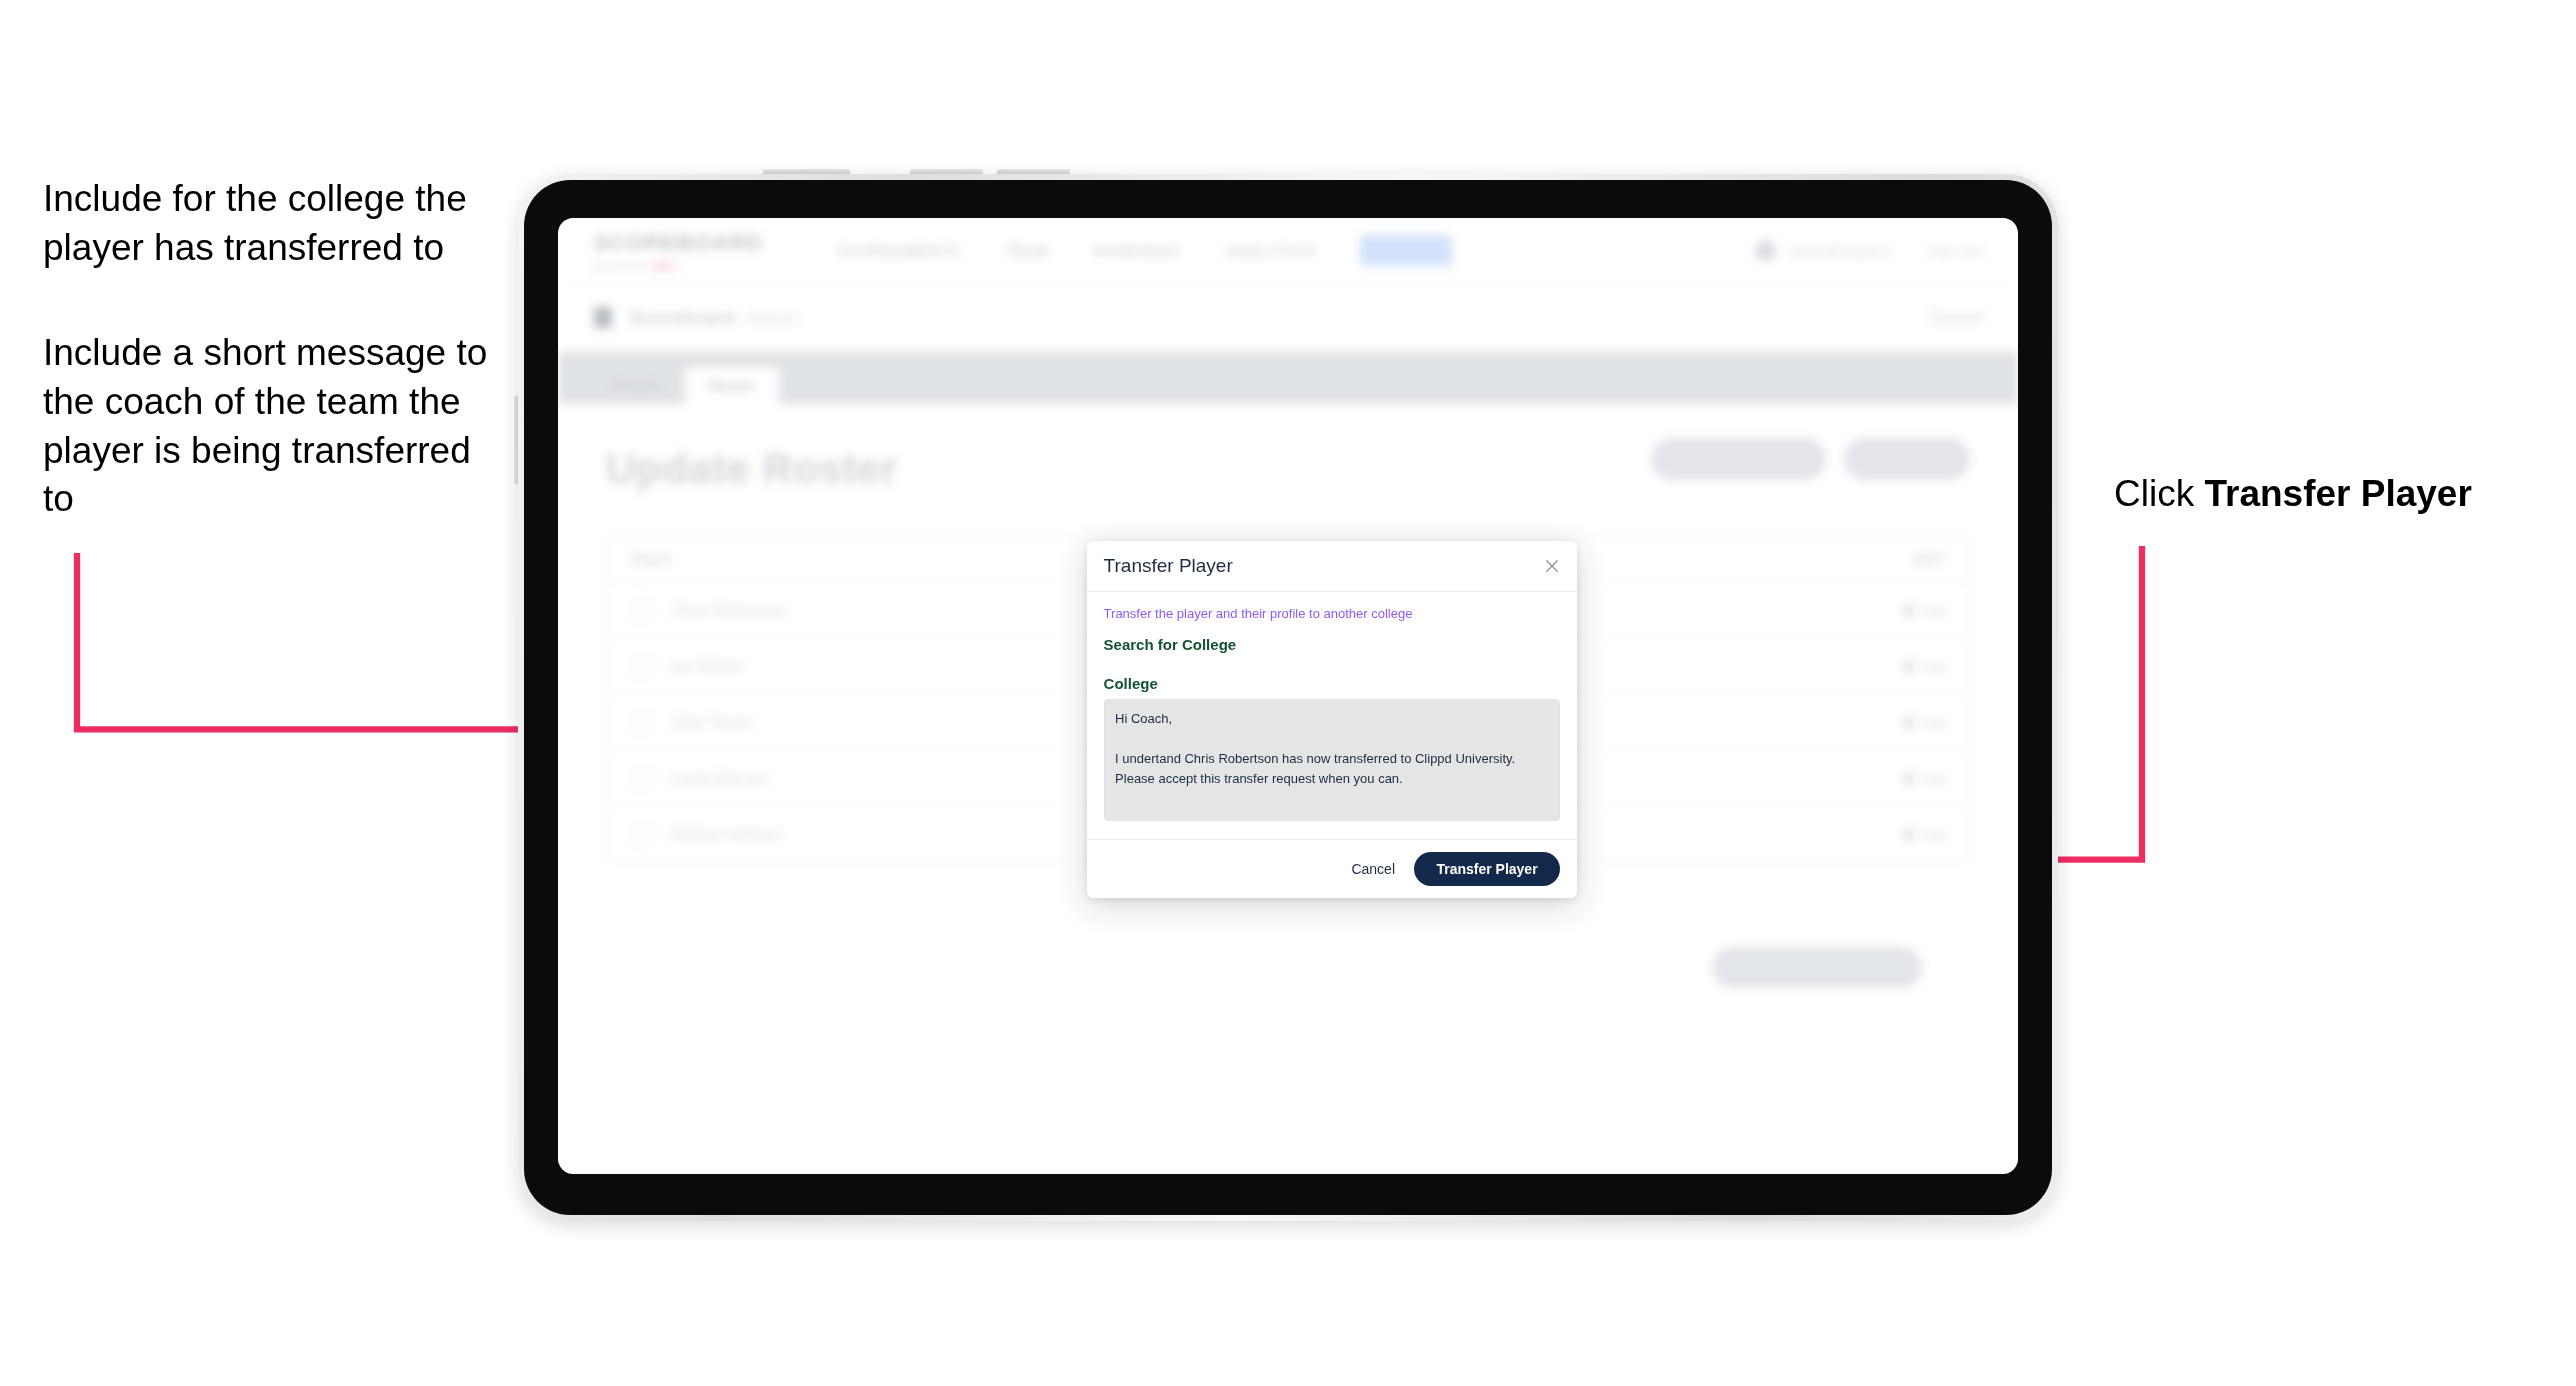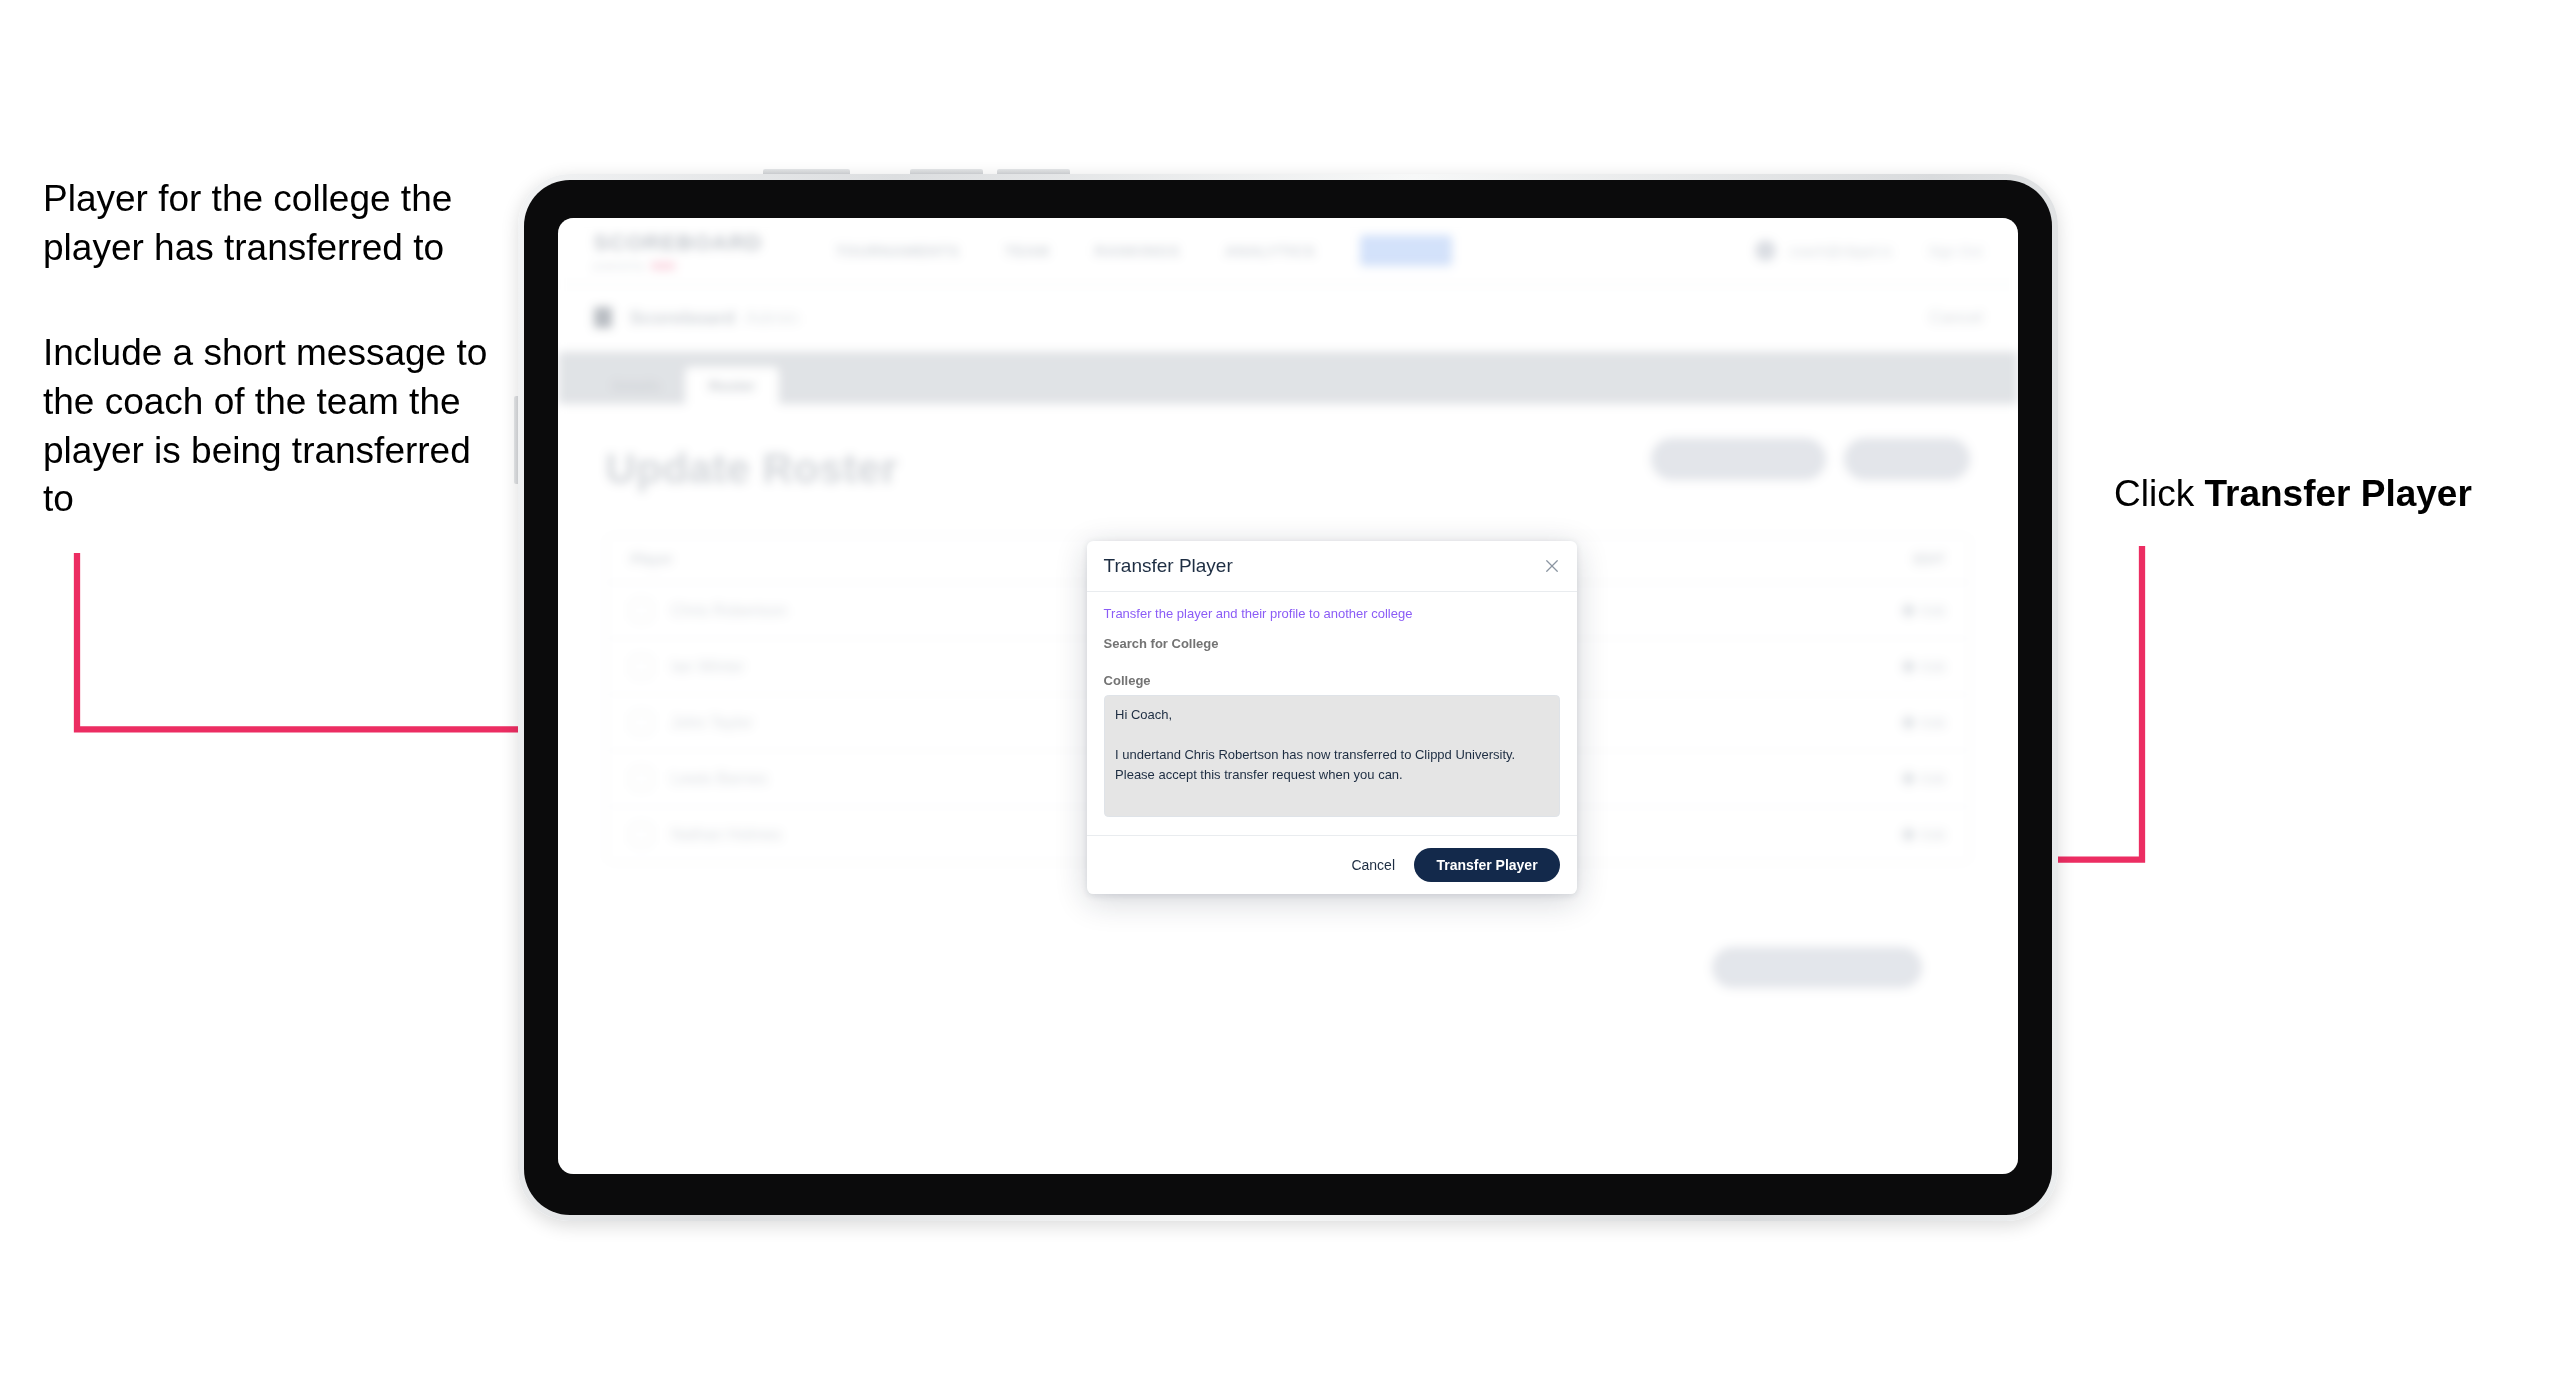--- a/index.html
+++ b/index.html
@@ -145,21 +145,21 @@
   }
   #modal-head {
     display:flex; align-items:center; justify-content:space-between;
     padding: 14px 15.4px 14px 17px;
     border-bottom: 0.7px solid #e9ecef;
   }
   #modal-title { font-size: 19px; color:#1d2d42; font-weight:400; }
   #modal-close { cursor:pointer; line-height:0; }
   #modal-body { padding: 14px 17px 15.4px 17px; }
   #modal-desc { font-size: 13px; color:#8b5cf6; margin-bottom: 15.4px; }
-  .field-label { font-size: 13px; color:#737373; font-weight:600; margin-bottom: 7px; }
+  .field-label { font-size: 15px; color:#14532d; font-weight:600; margin-bottom: 7px; }
   #college-input {
     width: 100%; height: 35px;
     border: 0.7px solid #dfe3e8; border-radius: 4.2px;
     padding: 0 10.5px;
     font-size: 14px; color:#1d2d42;
     font-family:"Liberation Sans", sans-serif;
     background:#fff;
     outline:none;
   }
   .gap { height: 15.4px; }
@@ -187,21 +187,21 @@
     padding: 9px 22px;
     font-size: 14px; font-weight:700; color:#ffffff;
     font-family:"Liberation Sans", sans-serif; cursor:pointer;
   }
 </style>
 </head>
 <body>
 
 <div id="stage">
 
-  <div class="annot" id="annot-left-1">Player for the college the player has transferred to</div>
+  <div class="annot" id="annot-left-1">Include for the college the player has transferred to</div>
 
   <div class="annot" id="annot-left-2">Include a short message to the coach of the team the player is being transferred to</div>
 
   <div class="annot" id="annot-right-1"><span>Click </span><b>Transfer Player</b></div>
 
   <svg class="arrow-svg" viewBox="0 0 3680 1980" xmlns="http://www.w3.org/2000/svg">
 
     <path d="M110 790 L110 1042 L1440 1042" fill="none" stroke="#ec2d62" stroke-width="9"></path>
     <path d="M1404 1013 L1452 1042 L1404 1071" fill="none" stroke="#ec2d62" stroke-width="9" stroke-linecap="butt" stroke-linejoin="miter"></path>
 

